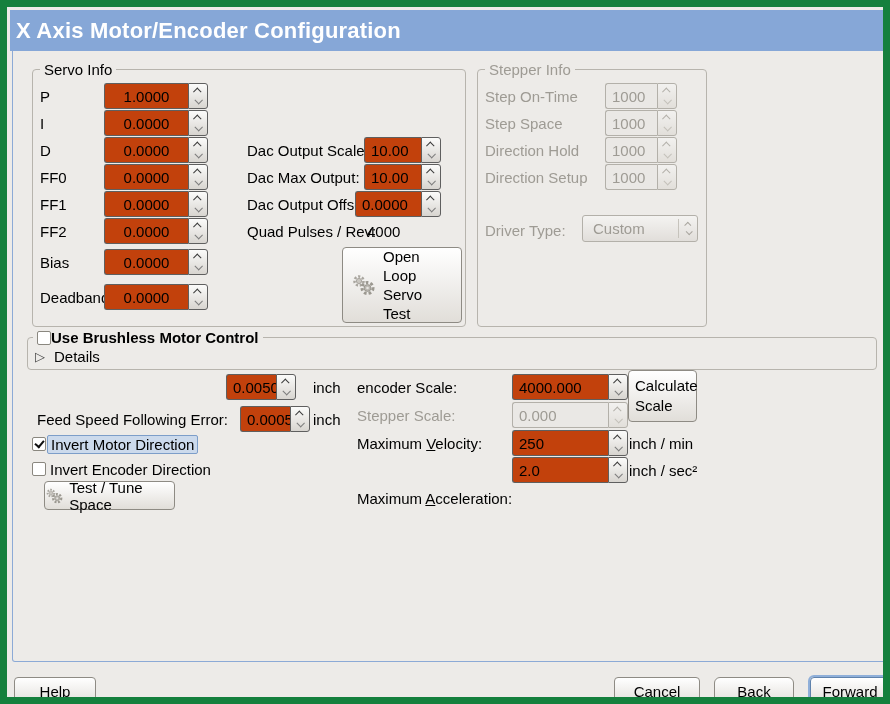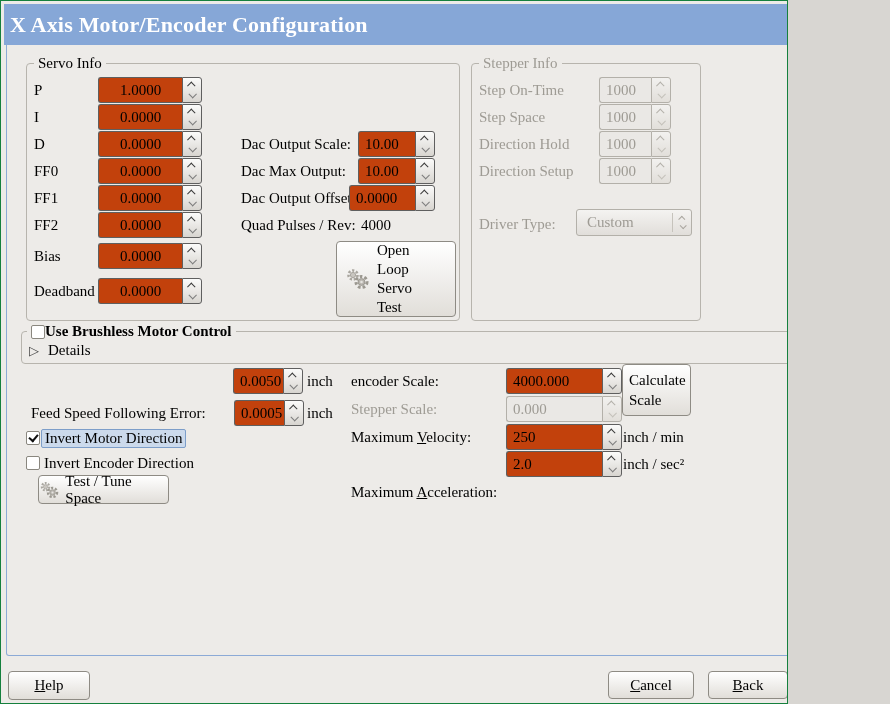--- a/index.html
+++ b/index.html
@@ -1,19 +1,19 @@
 <!DOCTYPE html>
 <html><head>
 <meta charset="utf-8">
 <style>
   html,body { margin:0; padding:0; background:#d8d6d2; }
   #window {
-    position:relative; width:788px; height:704px;
-    background:#EDEBE8; border:1px solid #15803d; box-sizing:border-box;
-    font-family:Liberation Serif, serif; font-size:15px; color:#000;
+    position:relative; width:890px; height:704px;
+    background:#EDEBE8; border:7px solid #15803d; box-sizing:border-box;
+    font-family:Liberation Sans, sans-serif; font-size:15px; color:#000;
     overflow:hidden;
   }
   .titlebar {
     position:absolute; left:3px; top:3px; width:883px; height:41px;
     background:#86a7d7; display:flex; align-items:center; padding-left:6px; box-sizing:border-box;
   }
   .titlebar .t { color:#fff; font-weight:bold; font-size:22px; letter-spacing:0.2px; }
 
   .content-frame {
     position:absolute; left:5px; top:44px; width:875px; height:610px;
@@ -253,21 +253,21 @@
   <div class="frame" style="left:20px;top:330px;width:848px;height:31px;"></div>
   <div class="legend" style="left:26px;top:322px;display:flex;align-items:center;">
     <span class="checkbox" style="position:relative;"></span>
     <span class="b">Use Brushless Motor Control</span>
   </div>
   <div class="lbl" style="left:28px;top:341px;display:flex;align-items:center;gap:9px;">
     <span class="expander-arrow">▷</span>
     <span>Details</span>
   </div>
 
-  <div class="spin" style="left:232px;top:367px;">
+  <div class="spin" style="left:219px;top:367px;">
     <div class="entry" style="width:50px;">0.0050</div>
     <div class="btns">
         <span class="cu"></span>
         <span class="cd"></span>
       </div>
   </div>
   <span class="lbl" style="left:306px;top:372px;">inch</span>
 
   <span class="lbl" style="left:30px;top:404px;">Feed Speed Following Error:</span>
   <div class="spin" style="left:233px;top:399px;">
@@ -336,20 +336,20 @@
     </svg>
     <span>Test / Tune Space</span>
   </div>
 
   <div class="btn" style="left:7px;top:670px;width:82px;height:29px;">
     <span><span class="u">H</span><span>elp</span></span>
   </div>
   <div class="btn" style="left:607px;top:670px;width:86px;height:28px;">
     <span><span class="u">C</span><span>ancel</span></span>
   </div>
-  <div class="btn" style="left:707px;top:670px;width:80px;height:28px;">
+  <div class="btn" style="left:707px;top:670px;width:80px;height:28px;border-radius:6px;">
     <span><span class="u">B</span><span>ack</span></span>
   </div>
   <div class="btn focus" style="left:803px;top:670px;width:80px;height:28px;">
     <span><span class="u">F</span><span>orward</span></span>
   </div>
 
 </div>
 
 </body></html>

